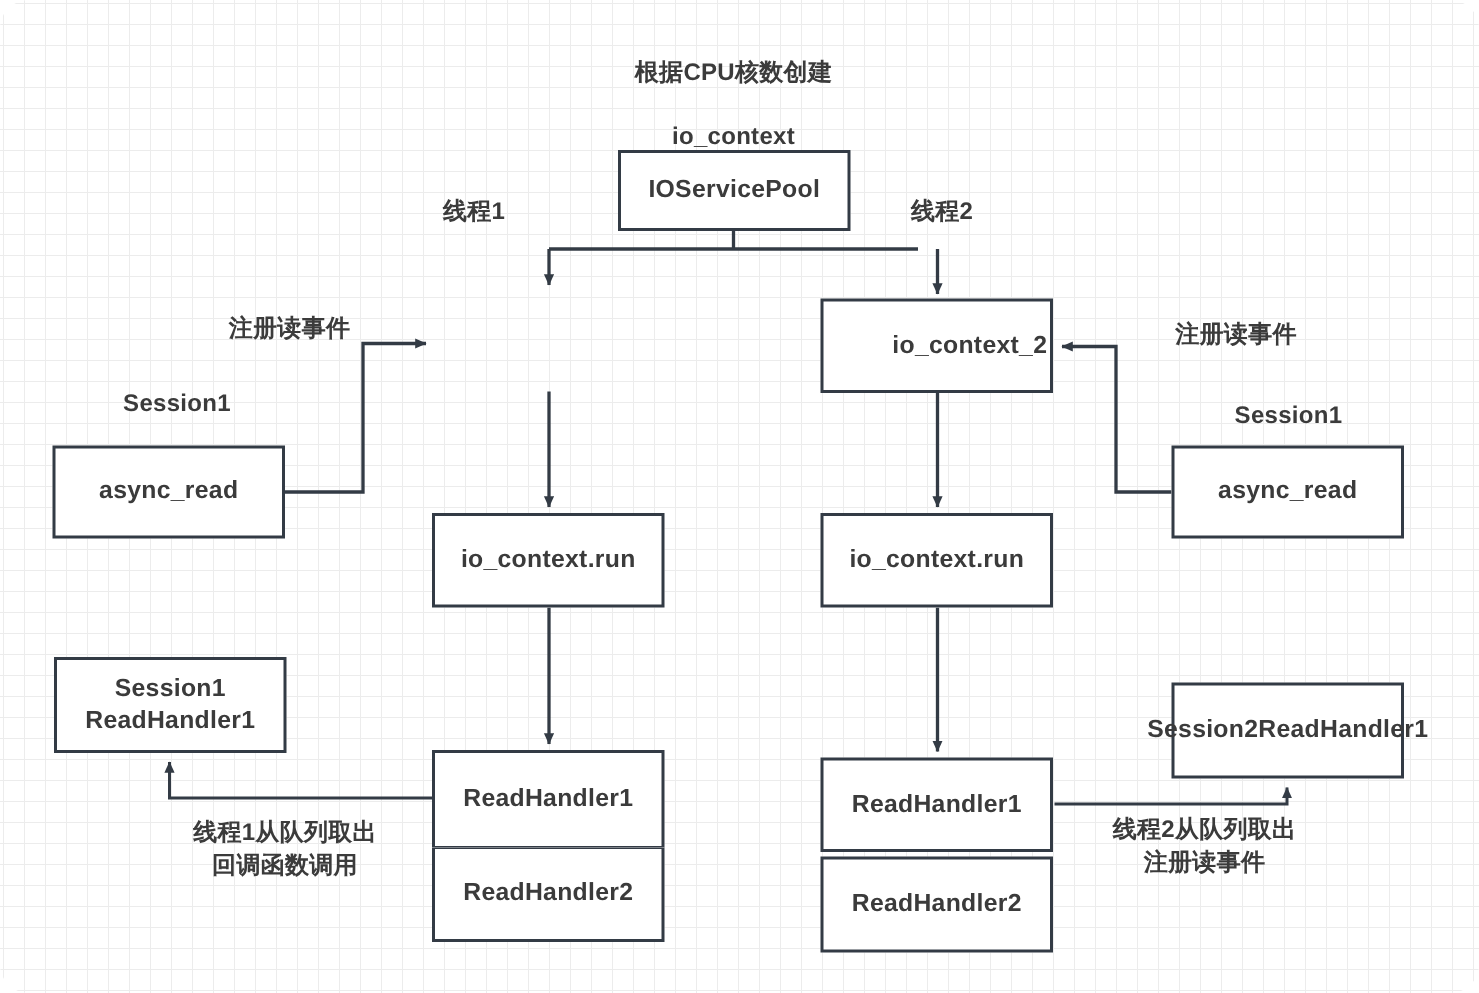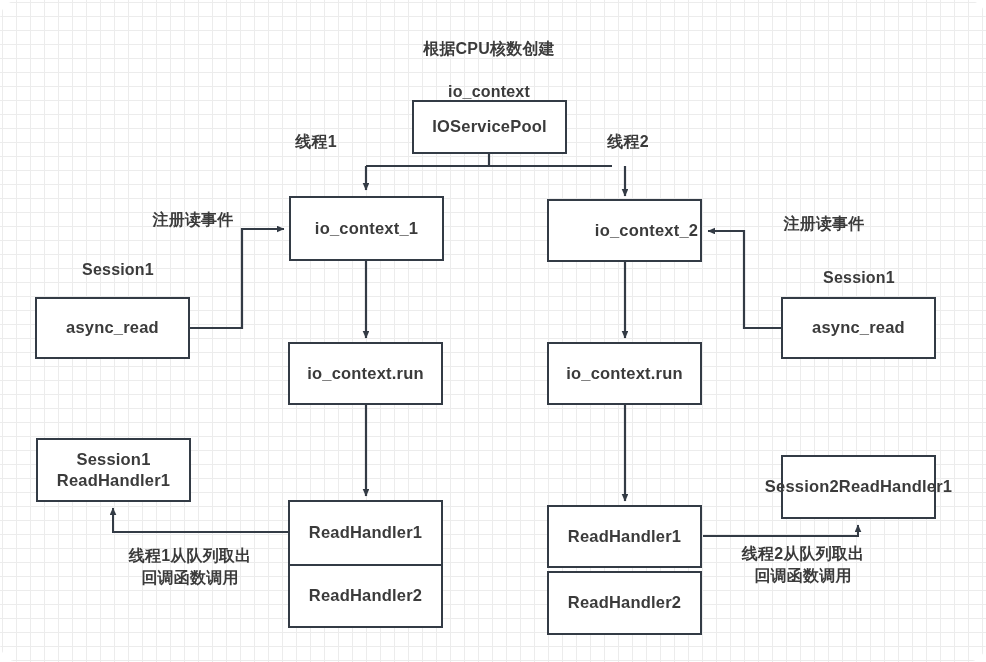--- a/index.html
+++ b/index.html
@@ -140,23 +140,20 @@
     <div>io_context</div>
   </div>
 
   <div class="node" style="left:412px; top:74px; width:155px; height:54px;margin-top:26px;">
     <span>IOServicePool</span>
   </div>
 
   <div class="label cjk" style="left:276px; top:131px; width:80px;">线程1</div>
   <div class="label cjk" style="left:588px; top:131px; width:80px;">线程2</div>
 
-  <div class="node" style="left:289px; top:196px; width:155px; height:65px;">
-    <span>io_context_1</span>
-  </div>
   <div class="node" style="left:547px; top:199px; width:155px; height:63px;padding-left:44px;">
     <span>io_context_2</span>
   </div>
 
   <div class="label cjk" style="left:128px; top:209px; width:130px;">注册读事件</div>
   <div class="label cjk" style="left:759px; top:213px; width:130px;">注册读事件</div>
 
   <div class="label" style="left:68px; top:259px; width:100px;">Session1</div>
   <div class="label" style="left:809px; top:267px; width:100px;">Session1</div>
 
@@ -195,15 +192,15 @@
   <div class="node stack-top-thick" style="left:547px; top:505px; width:155px; height:63px;">
     <span>ReadHandler1</span>
   </div>
   <div class="node stack-bottom-thick" style="left:547px; top:571px; width:155px; height:64px;">
     <span>ReadHandler2</span>
   </div>
 
   <div class="label cjk" style="left:102px; top:545px; width:176px;">线程1从队列取出
 回调函数调用</div>
   <div class="label cjk" style="left:715px; top:543px; width:176px;">线程2从队列取出
-回调函数调用</div>
+注册读事件</div>
 
 </div>
 
 </body></html>

